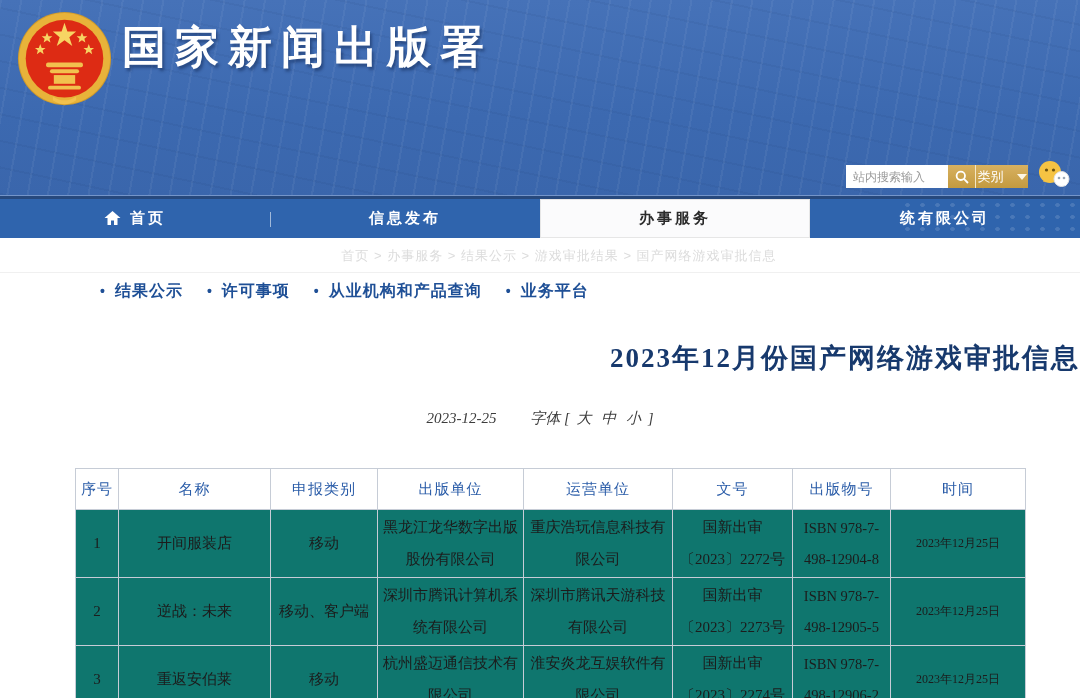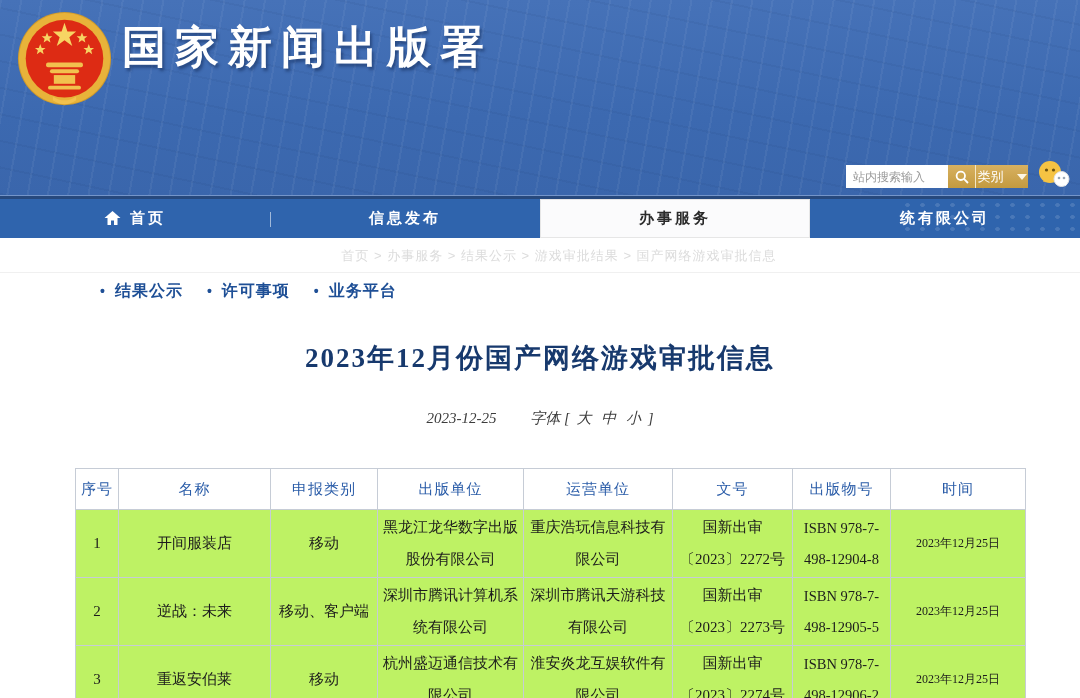--- a/index.html
+++ b/index.html
@@ -51,36 +51,36 @@
 
   
   .breadcrumb { margin:9px 0 0 38px; font-size:13px; color:#dcdcdc; letter-spacing:1px;
     height:15px; cursor:pointer;text-align:center; }
   .rule { margin-top:10px; border-top:1px solid #f0f0f0; }
   .subnav { margin:8px 0 0 100px; display:flex; gap:24px; }
   .subnav-item { color:#1e4f96; font-size:16px; font-weight:bold; letter-spacing:1px;
     cursor:pointer; }
   .subnav-item::before { content:"\2022"; margin-right:9px; font-size:14px; color:#1e4f96; }
 
-  .article-title { margin-top:38px; text-align:center;
+  .article-title { margin-top:38px; text-align:right;
     font-family:"Liberation Serif","DejaVu Serif",serif; font-size:27px; font-weight:bold;
     color:#17396d; letter-spacing:2px; }
   .meta { margin-top:33px; text-align:center;
     font-family:"Liberation Serif","DejaVu Serif",serif; font-size:15px; color:#3c3c3c;font-style:italic; }
   .meta .date { margin-right:30px; }
   .meta .fs { cursor:pointer; margin:0 3px; }
 
   
   table.approval { margin:40px 0 0 75px; width:950px; border-collapse:collapse;
     table-layout:fixed; font-family:"Liberation Serif","DejaVu Serif",serif;
     font-size:15px; color:#1c1c1c; text-align:center; }
   .approval th, .approval td { border:1px solid #c6ccd6; padding:2px 4px; }
   .approval th { height:41px; font-weight:normal; color:#2a5ca8; font-size:15px;
     letter-spacing:1px; background:#fff;margin-top:40px; }
-  .approval td { height:65px; line-height:2.1; white-space:pre-line; background:#bef264; }
+  .approval td { height:65px; line-height:2.1; white-space:pre-line; background:#0f766e; }
   .approval td.col0 { font-family:"Liberation Serif","DejaVu Serif",serif; }
   .approval td.col6 { font-size:14.5px; letter-spacing:0;font-family:Liberation Serif, serif; }
   .approval td.col7 { font-size:12px; line-height:1.4; }
 </style>
 </head>
 <body>
 
 <div class="banner">
   <svg class="emblem" viewBox="0 0 100 103">
     <circle cx="50" cy="49" r="48" fill="#cf9a2c"></circle>
@@ -145,20 +145,21 @@
     <span>统有限公司</span>
   </div>
 </div>
 
 <div class="breadcrumb">首页 &gt; 办事服务 &gt; 结果公示 &gt; 游戏审批结果 &gt; 国产网络游戏审批信息</div>
 <div class="rule"></div>
 
 <div class="subnav">
   <span class="subnav-item">结果公示</span>
   <span class="subnav-item">许可事项</span>
+  <span class="subnav-item">从业机构和产品查询</span>
   <span class="subnav-item">业务平台</span>
 </div>
 
 <h1 class="article-title">2023年12月份国产网络游戏审批信息</h1>
 
 <div class="meta">
   <span class="date">2023-12-25</span>
   <span>字体</span>
   <span>[</span>
   <span class="fs">大</span>

